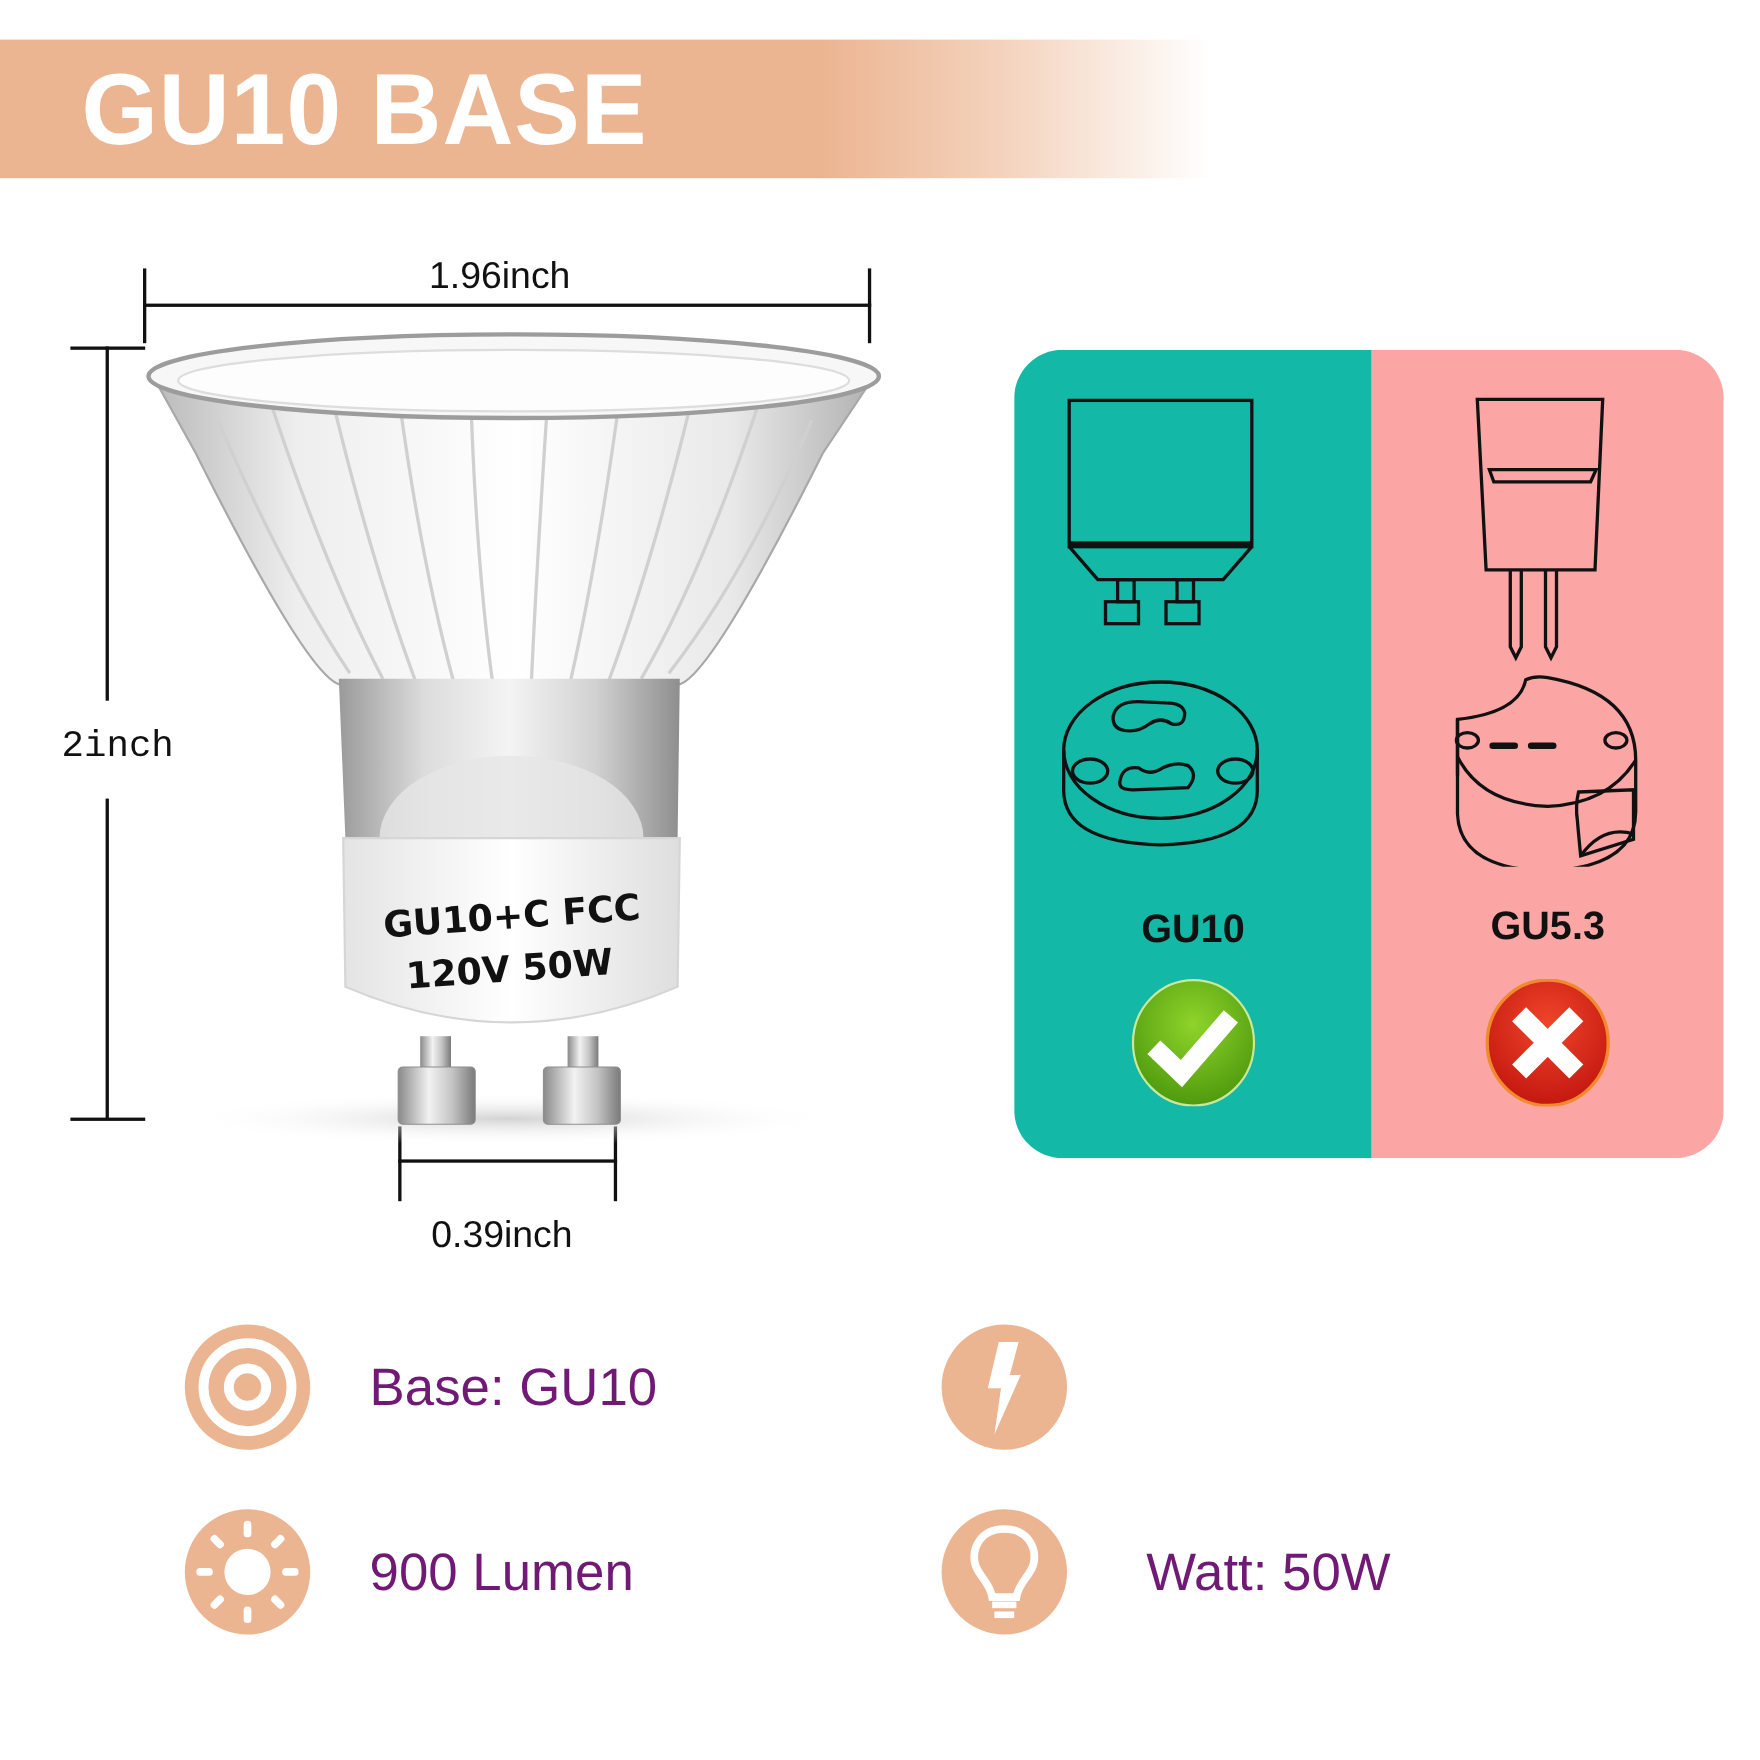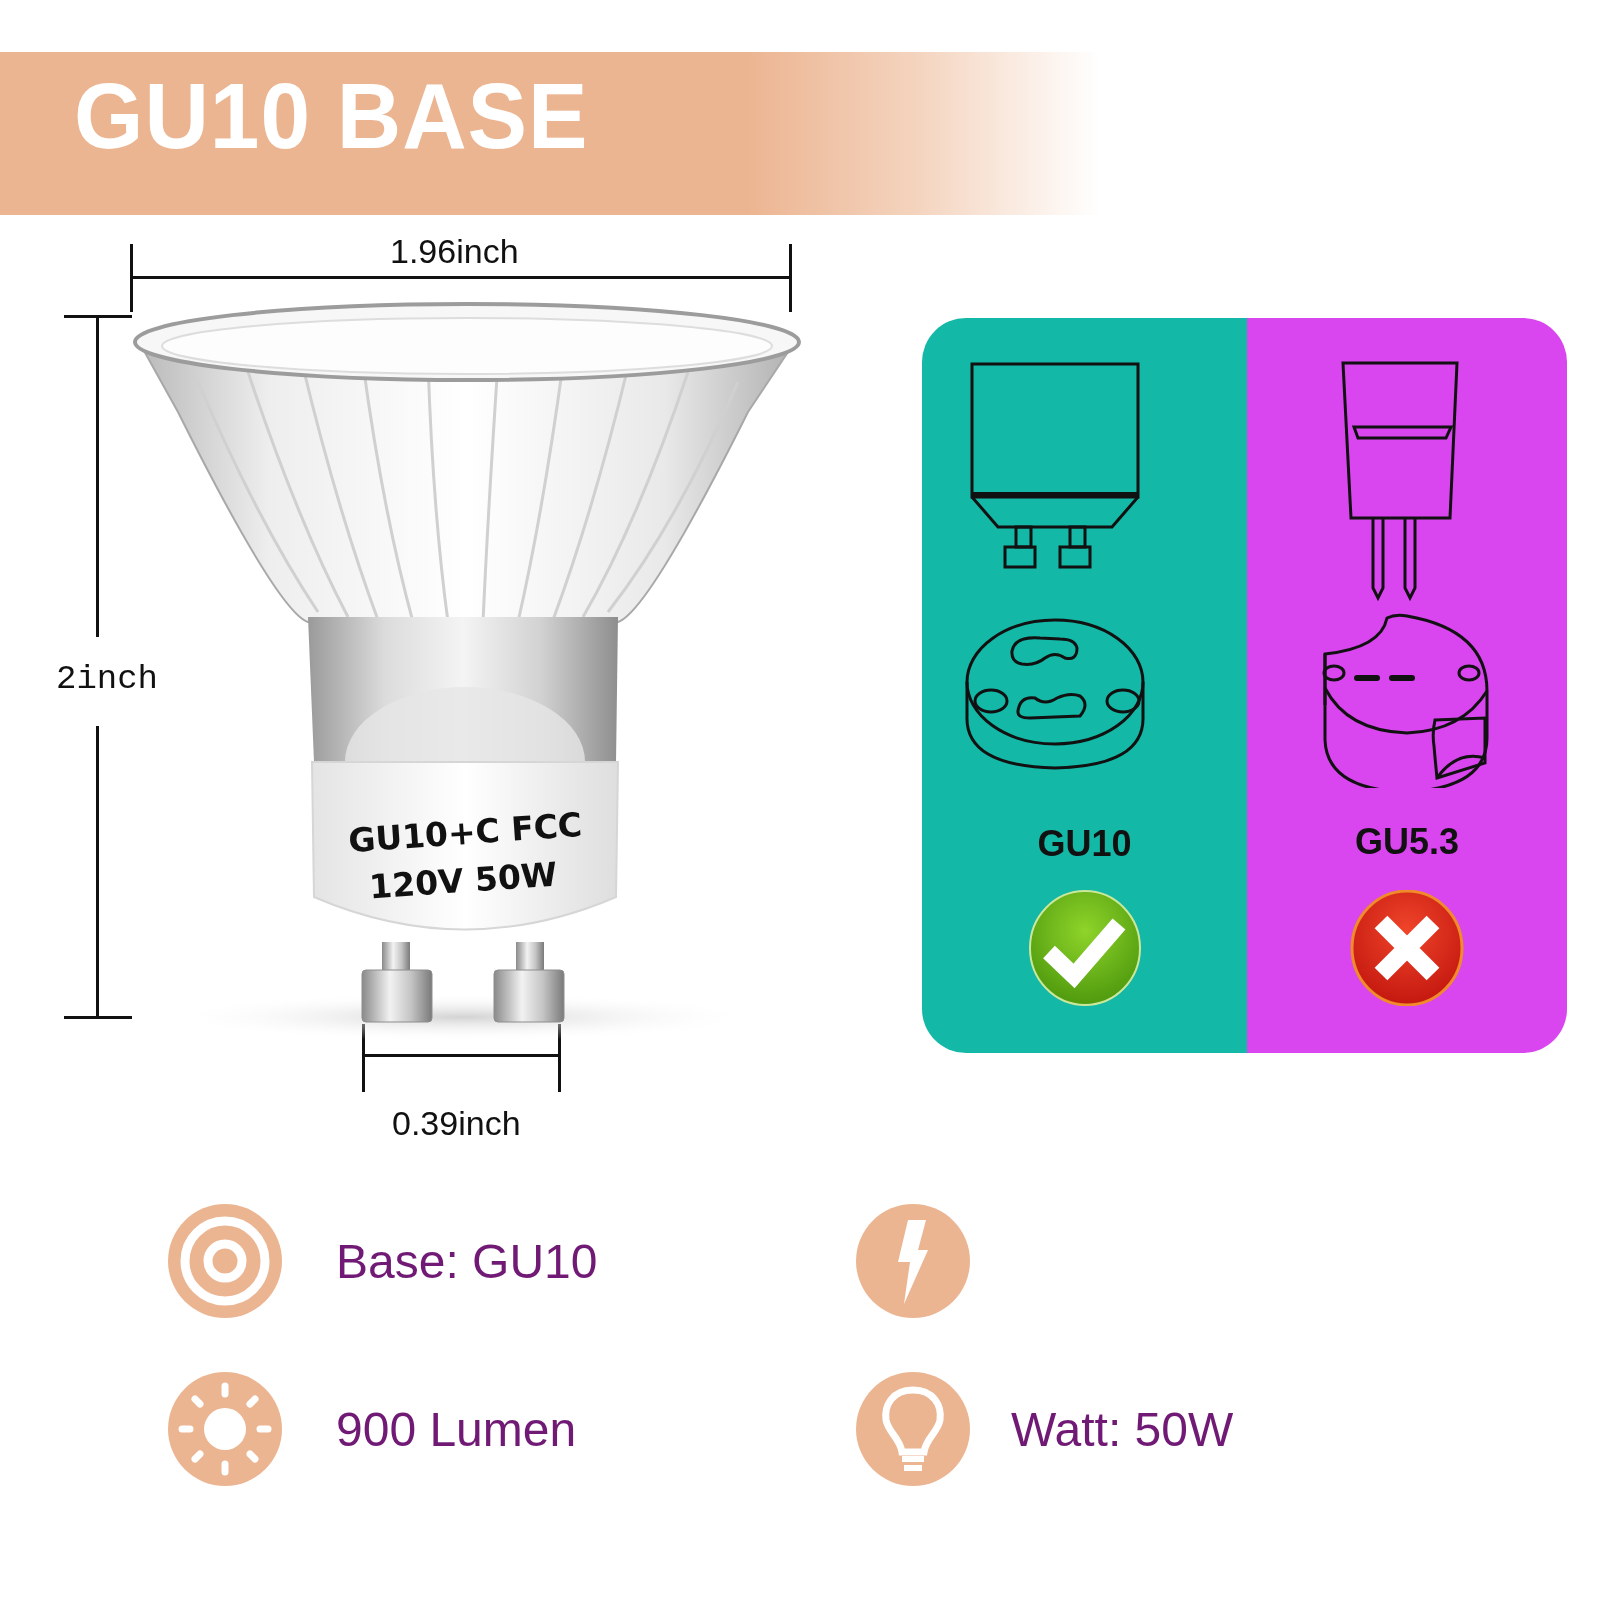--- a/index.html
+++ b/index.html
@@ -1,20 +1,20 @@
 <!DOCTYPE html>
 <html><head>
 <meta charset="utf-8">
 <style>
   * { box-sizing: border-box; margin: 0; padding: 0; }
   html, body { width: 1600px; height: 1600px; background: #ffffff; overflow: hidden; }
   body { position: relative; font-family: "Liberation Sans", sans-serif; color: #111; }
 
   .banner {
-    position: absolute; left: 0; top: 52px; width: 1100px; height: 163px;
+    position: absolute; left: 0; top: 36px; width: 1100px; height: 126px;
     background: linear-gradient(to right, #ecb592 0%, #ecb592 68%, #f4d3bd 83%, #ffffff 100%);
   }
   .banner-title {
     position: absolute; left: 74px; top: 14px;
     font-family: "Liberation Sans", sans-serif; font-weight: 700;
     font-size: 92px; line-height: 100px; color: #ffffff; letter-spacing: 1px;
     transform: scaleX(0.97); transform-origin: left center;
   }
 
   
@@ -24,21 +24,21 @@
   
   .bulb { position: absolute; left: 128px; top: 292px; width: 680px; height: 760px; }
 
   
   .panel {
     position: absolute; left: 922px; top: 318px; width: 645px; height: 735px;
     border-radius: 44px; overflow: hidden; display: flex;
   }
   .panel-col { position: relative; height: 100%; }
   .panel-col.ok { width: 325px; background: #14b8a6; }
-  .panel-col.no { width: 320px; background: #d946ef; }
+  .panel-col.no { width: 320px; background: #fca5a5; }
   .col-label {
     position: absolute; left: 0; right: 0; text-align: center;
     font-weight: 700; font-size: 36px; color: #111; top: 505px;
   }
   .no .col-label { top: 503px; }
   .status { position: absolute; width: 116px; height: 116px; left: 50%; top: 572px; margin-left: -58px; }
 
   
   .spec { position: absolute; display: flex; align-items: center; }
   .spec-icon { width: 114px; height: 114px; border-radius: 50%; background: #ecb592; flex: none; position: relative; }
@@ -242,14 +242,14 @@
 </div>
 
 <div class="spec" style="left:856px; top:1372px;">
   <div class="spec-icon">
     <svg width="114" height="114" viewBox="0 0 114 114">
       <path d="M 57 18 C 36 18 28 34 30 48 C 32 60 44 66 46 80 L 68 80 C 70 66 82 60 84 48 C 86 34 78 18 57 18 Z" fill="none" stroke="#fff" stroke-width="7"></path>
       <rect x="46" y="84" width="22" height="6" fill="#fff"></rect>
       <rect x="48" y="93" width="18" height="6" fill="#fff"></rect>
     </svg>
   </div>
-  <div class="spec-text" style="margin-left:41px;">Watt: 50W</div>
+  <div class="spec-text" style="margin-left:72px;">Watt: 50W</div>
 </div>
 
 </body></html>

